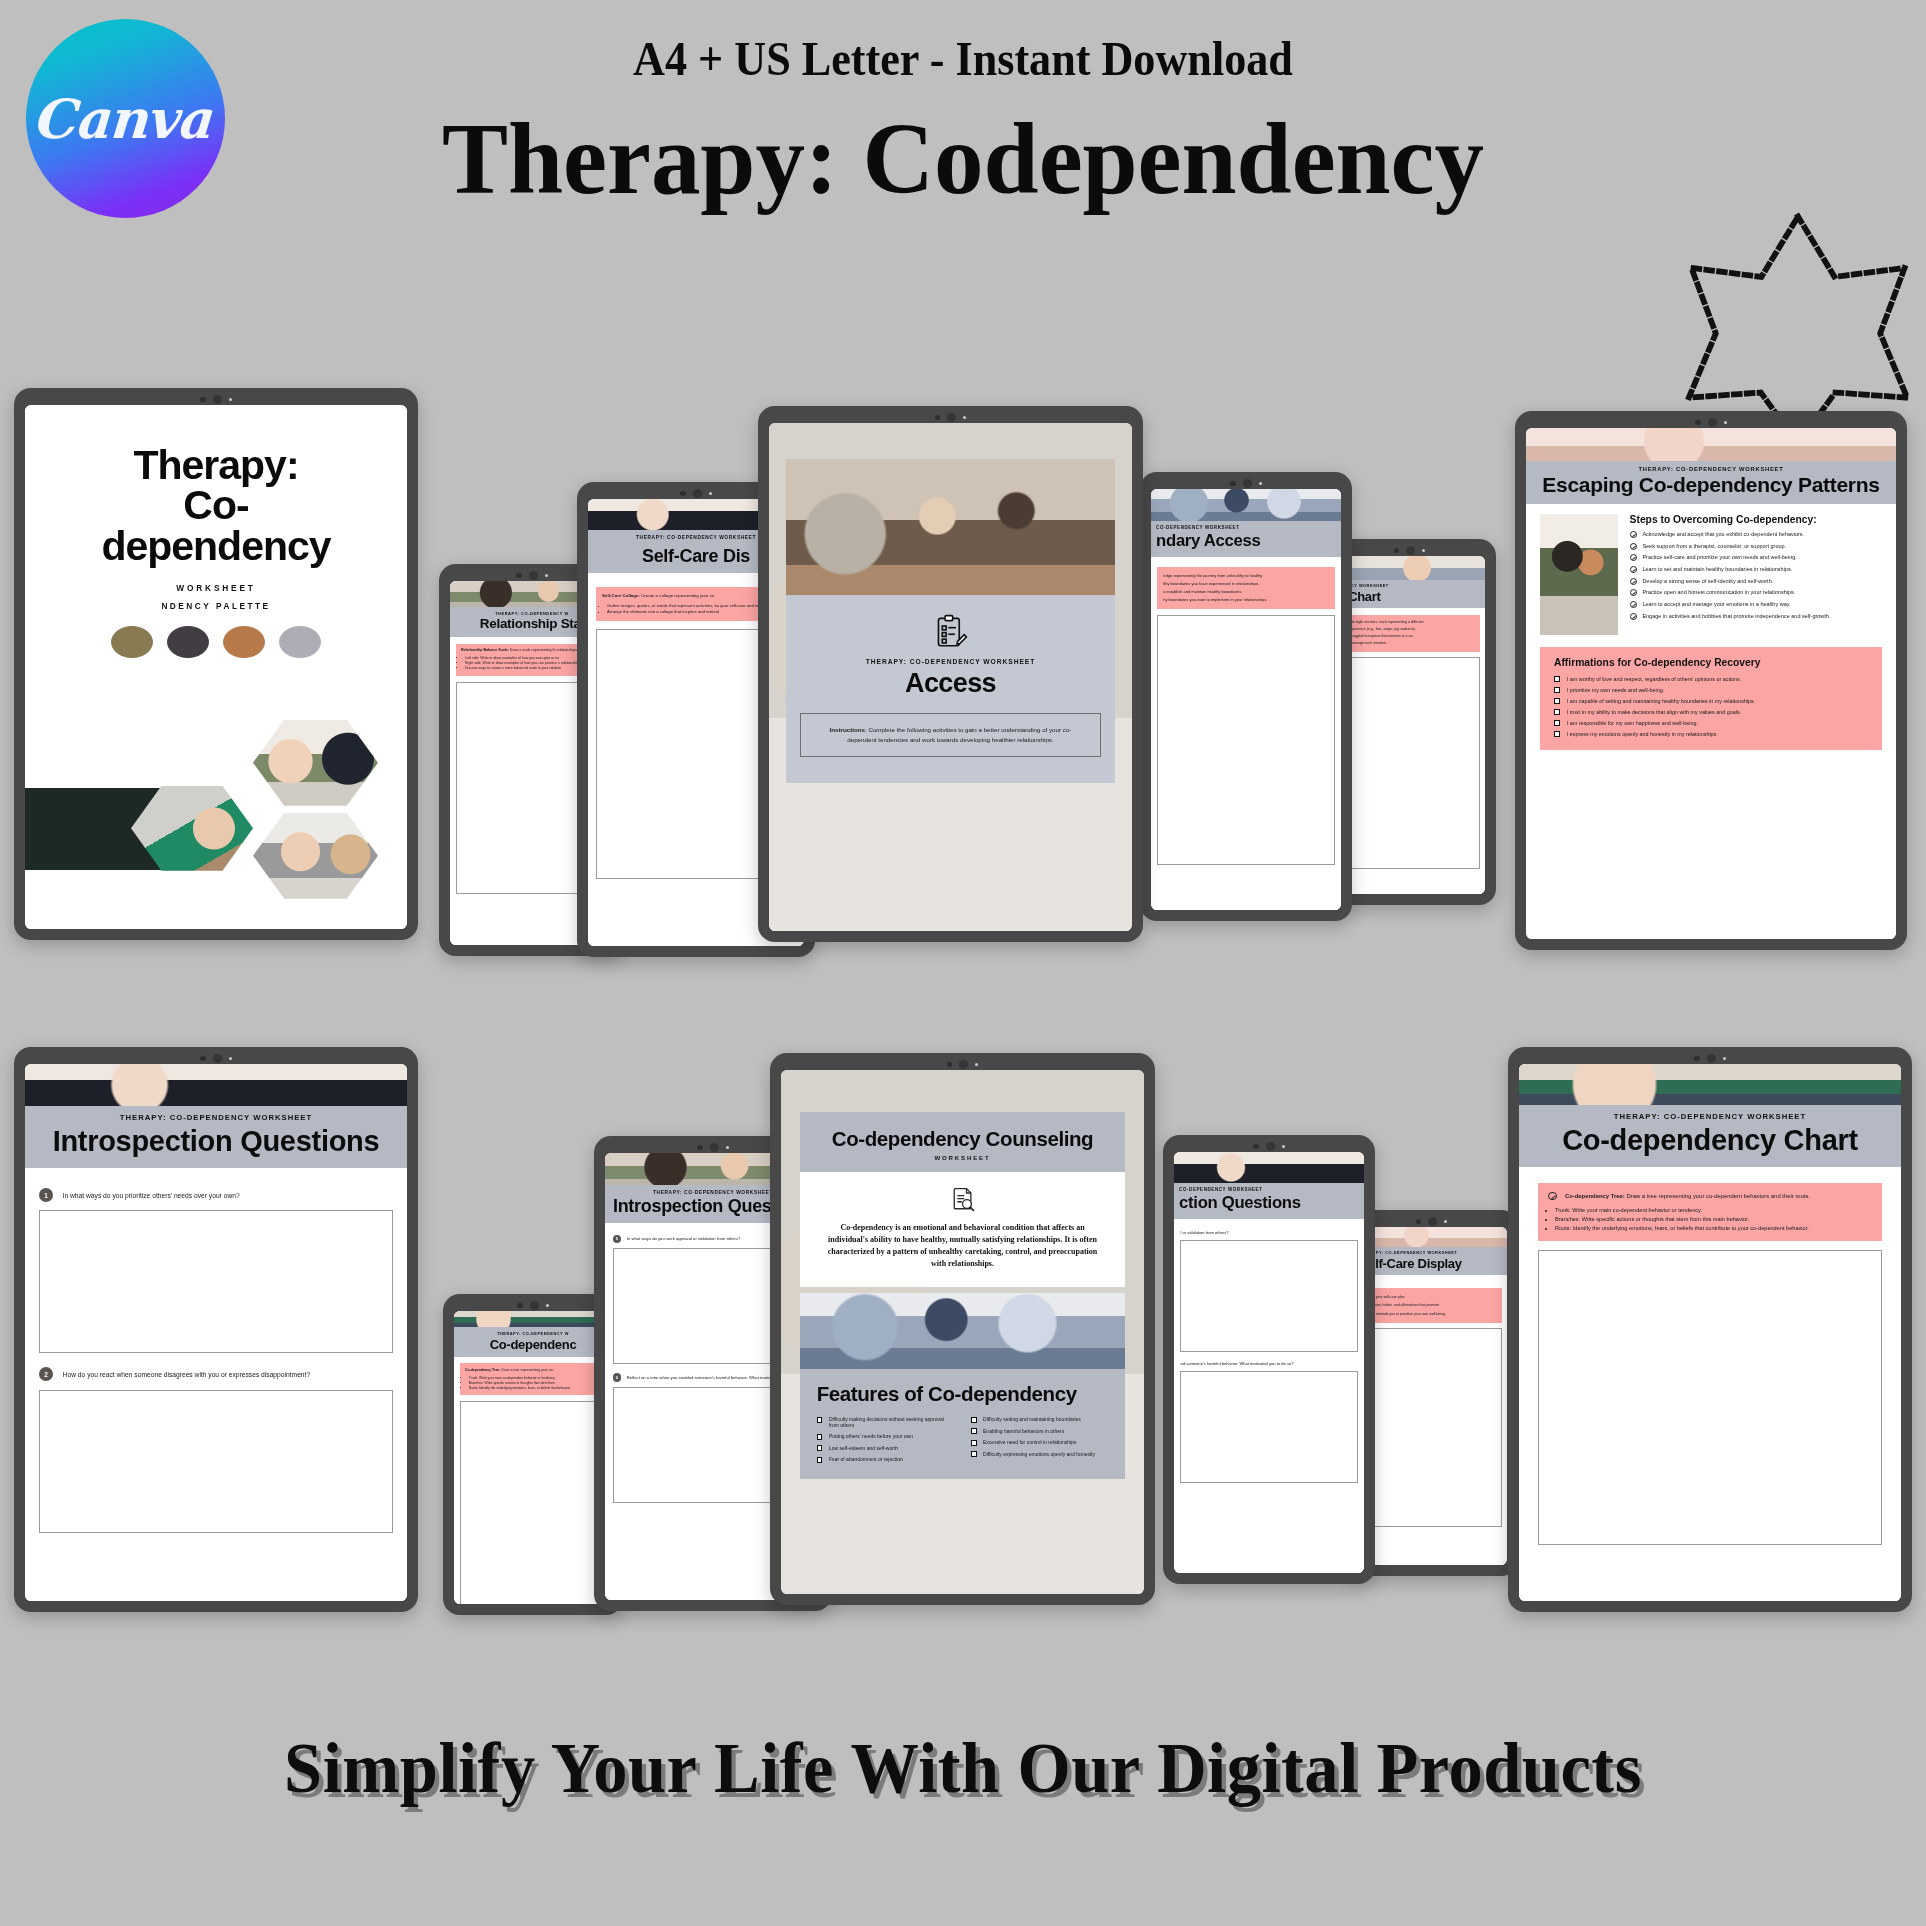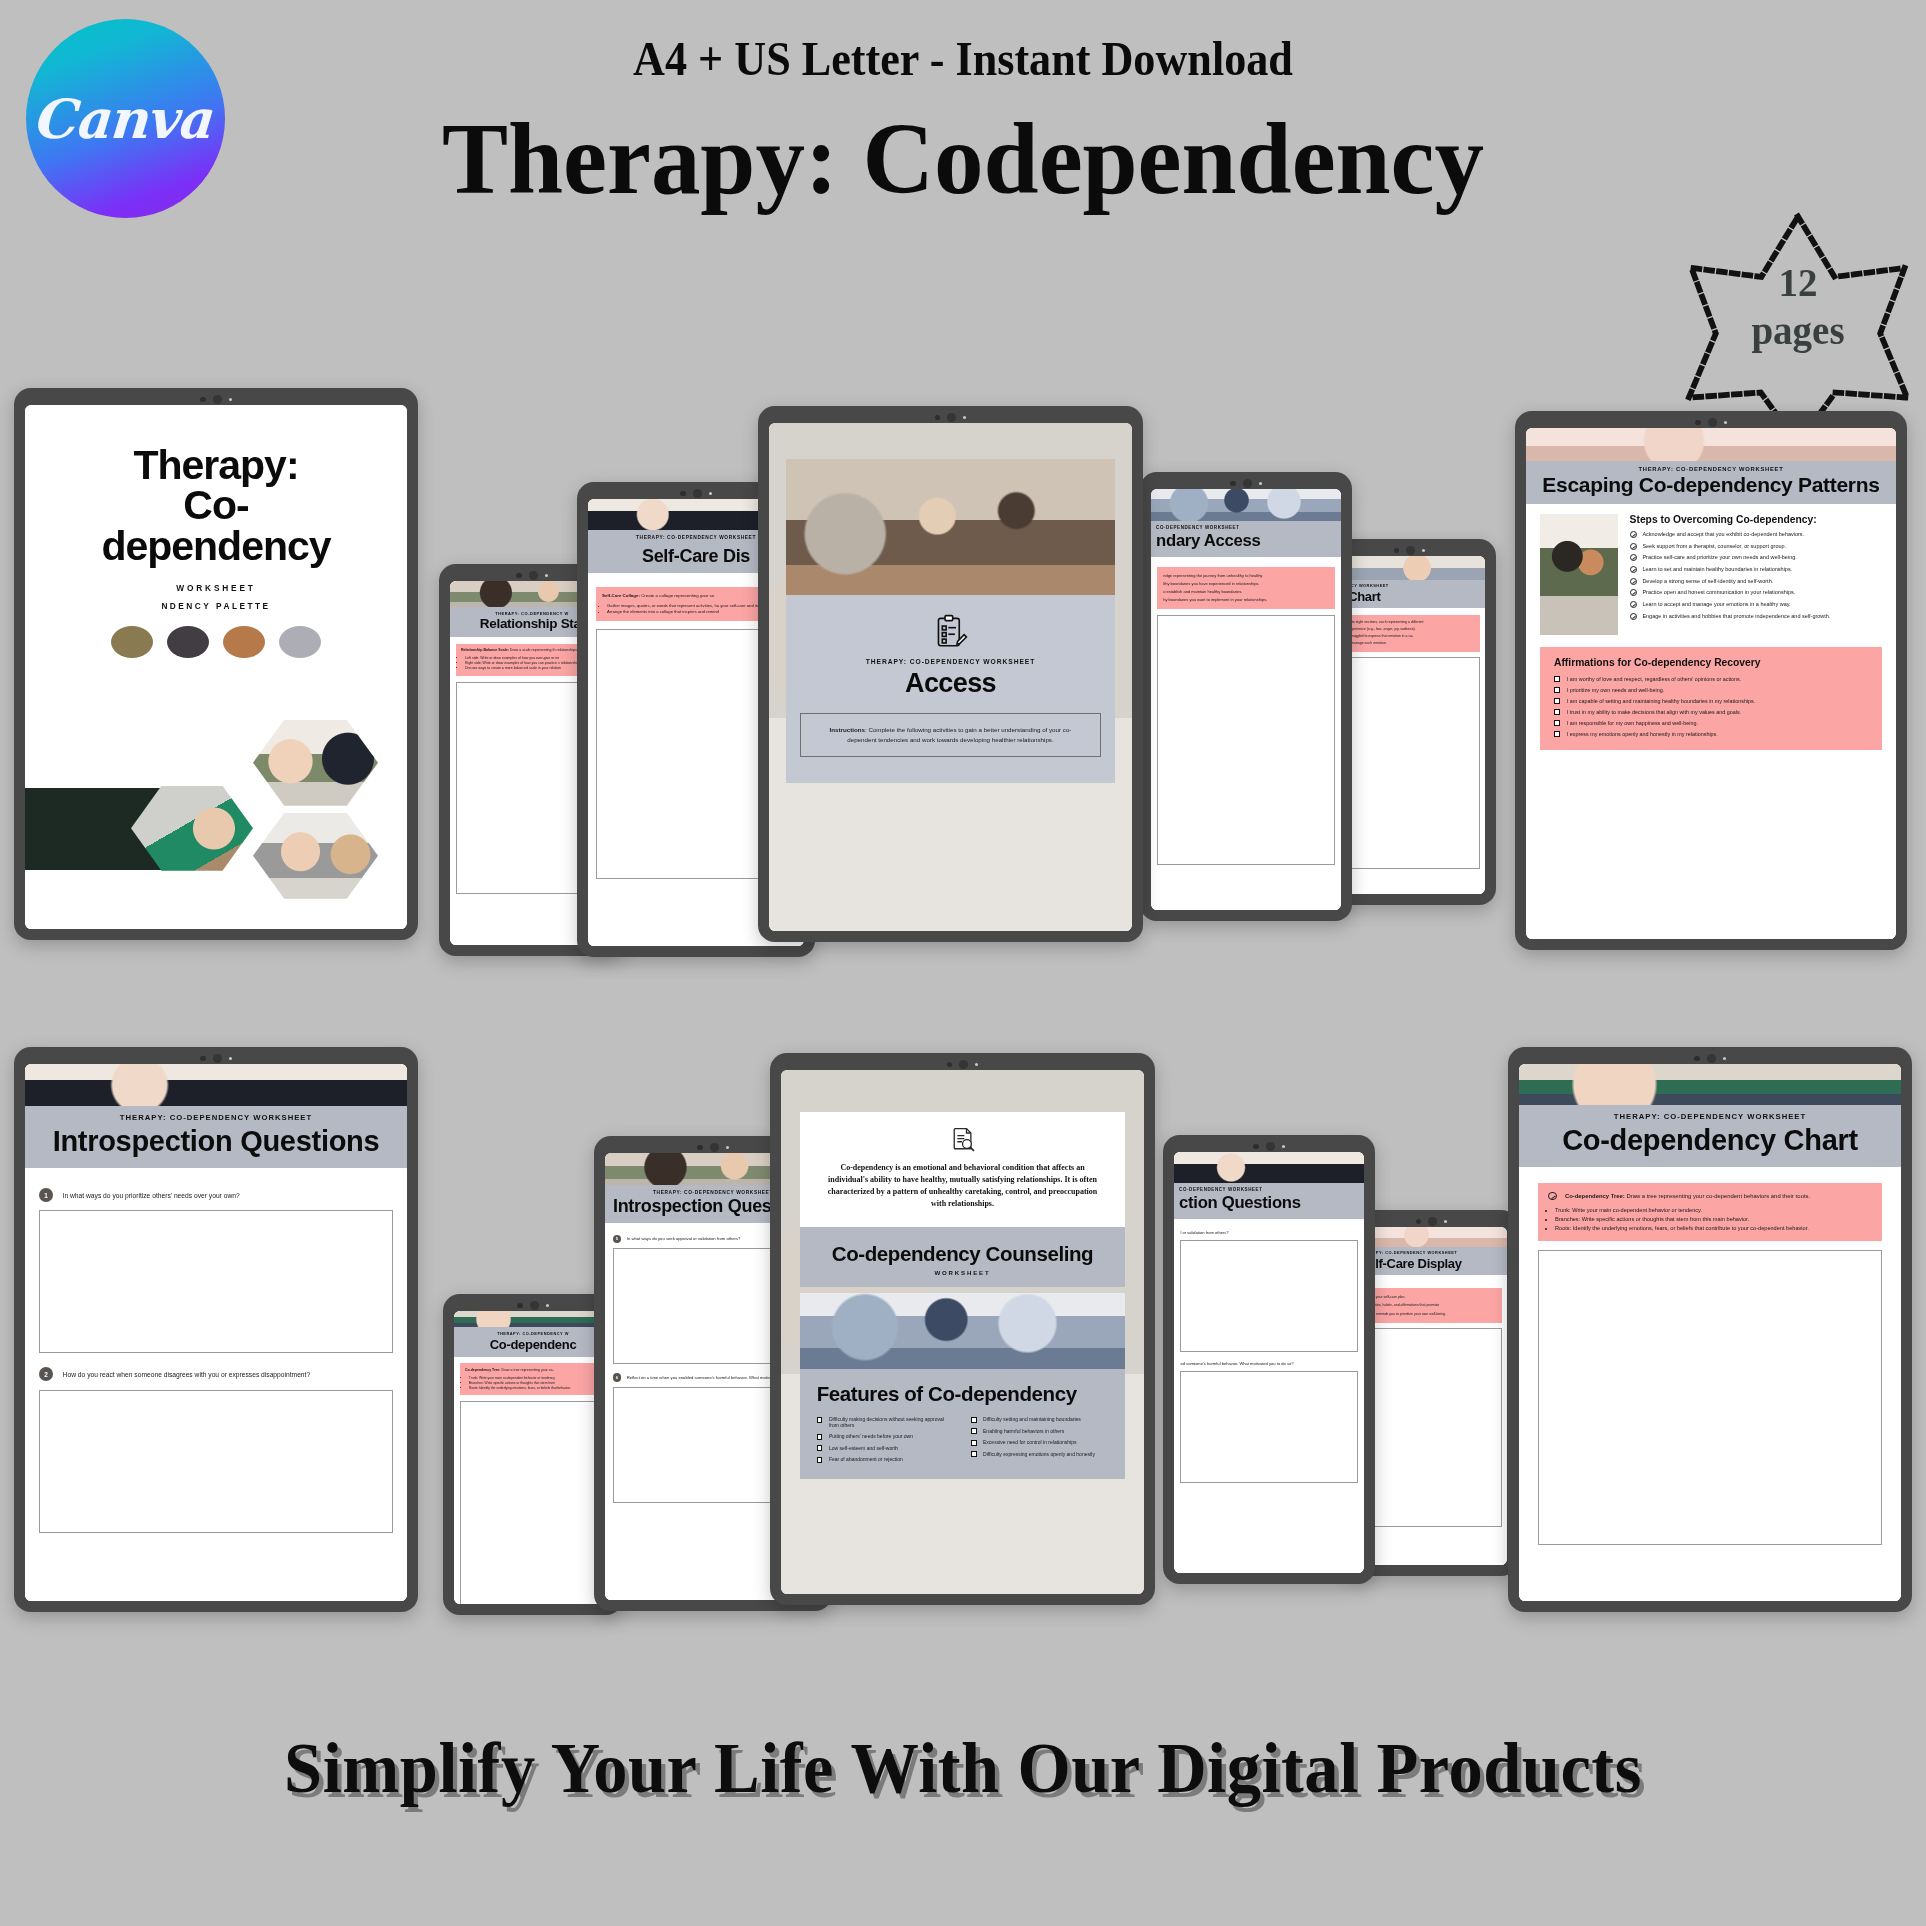--- a/index.html
+++ b/index.html
@@ -131,24 +131,20 @@
   <span class="wordmark">Canva</span>
 </div>
 
 <div class="hdr-sub">A4 + US Letter - Instant Download</div>
 <div class="hdr-title">Therapy: Codependency</div>
 
 <div class="badge">
   <svg viewBox="0 0 380 380" width="244" height="244">
     <polygon points="190,18 247,112 356,98 318,200 360,300 248,292 190,372 132,292 20,300 62,200 24,98 133,112" fill="none" stroke="#111" stroke-width="9" stroke-dasharray="9 11" stroke-linecap="square"></polygon>
   </svg>
-  <div class="btxt">
-    <div>12</div>
-    <div>pages</div>
-  </div>
 </div>
 
 <div class="tablet" style="left:439px;top:564px;width:186px;height:392px;z-index:2">
   <div class="bezel-dots">
       <i></i>
       <i></i>
       <i></i>
     </div>
   <div class="screen">
     <div class="page">
@@ -629,40 +625,40 @@
 
 <div class="tablet" style="left:770px;top:1053px;width:385px;height:552px;z-index:6">
   <div class="bezel-dots">
       <i></i>
       <i></i>
       <i></i>
     </div>
   <div class="screen">
     <div class="tasks-bg"></div>
     <div style="position:absolute;left:19px;top:42px;right:19px;bottom:48px">
+      <div style="background:#b4b9c4;padding:15.4px 6.4px 10.3px;text-align:center">
+        <div style="font-size:20.5px;font-weight:800;color:#0b0b0b;letter-spacing:-0.4px">Co-dependency Counseling</div>
+        <div style="font-size:6.1px;font-weight:700;letter-spacing:.3em;color:#111;margin-top:3.2px">WORKSHEET</div>
+      </div>
+
       <div style="background:#fff;padding:14px 26px 16.7px;text-align:center">
         <div style="display:flex;justify-content:center;margin-bottom:8.3px">
           <svg width="28" height="28" viewBox="0 0 64 64" fill="none" stroke="#2b2b2b" stroke-width="3">
             <path d="M14 6 h26 l10 10 v34 a2 2 0 0 1 -2 2 H14 a2 2 0 0 1 -2 -2 V8 a2 2 0 0 1 2 -2 z"></path>
             <path d="M40 6 v10 h10"></path>
             <line x1="19" y1="22" x2="35" y2="22"></line>
               <line x1="19" y1="29" x2="35" y2="29"></line>
               <line x1="19" y1="36" x2="30" y2="36"></line>
             <circle cx="41" cy="41" r="10" fill="#fff"></circle>
               <line x1="48" y1="48" x2="57" y2="57" stroke-width="4"></line>
           </svg>
         </div>
         <div style="font-family:'Liberation Serif',serif;font-weight:700;font-size:8px;line-height:1.5;color:#111">Co-dependency is an emotional and behavioral condition that affects an individual's ability to have healthy, mutually satisfying relationships. It is often characterized by a pattern of unhealthy caretaking, control, and preoccupation with relationships.</div>
       </div>
 
-      <div style="background:#b4b9c4;padding:15.4px 6.4px 10.3px;text-align:center">
-        <div style="font-size:20.5px;font-weight:800;color:#0b0b0b;letter-spacing:-0.4px">Co-dependency Counseling</div>
-        <div style="font-size:6.1px;font-weight:700;letter-spacing:.3em;color:#111;margin-top:3.2px">WORKSHEET</div>
-      </div>
-
       <div style="height:76px;width:100%;overflow:hidden;margin-top:6.4px">
         <div class="photo ph-group"></div>
       </div>
 
       <div style="background:#b4b9c4;padding:13px 16.7px 16.7px">
         <div style="font-size:20.5px;font-weight:800;color:#0b0b0b;letter-spacing:-0.4px;margin-bottom:10.3px">Features of Co-dependency</div>
         <div style="display:flex;gap:16.7px;font-size:5px;color:#1a1a1a">
           <ul class="tick" style="flex:1">
             <li style="display:flex;gap:6.4px;margin-bottom:5.1px">
                 <span class="chk" style="flex:0 0 5.8px;height:5.8px;margin-top:0.6px"></span>

